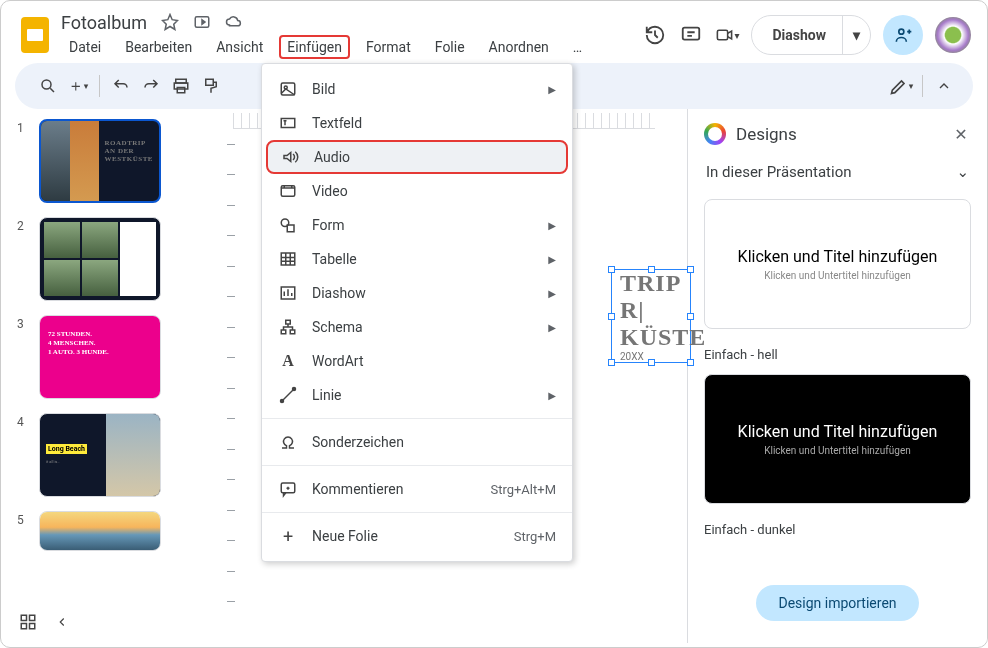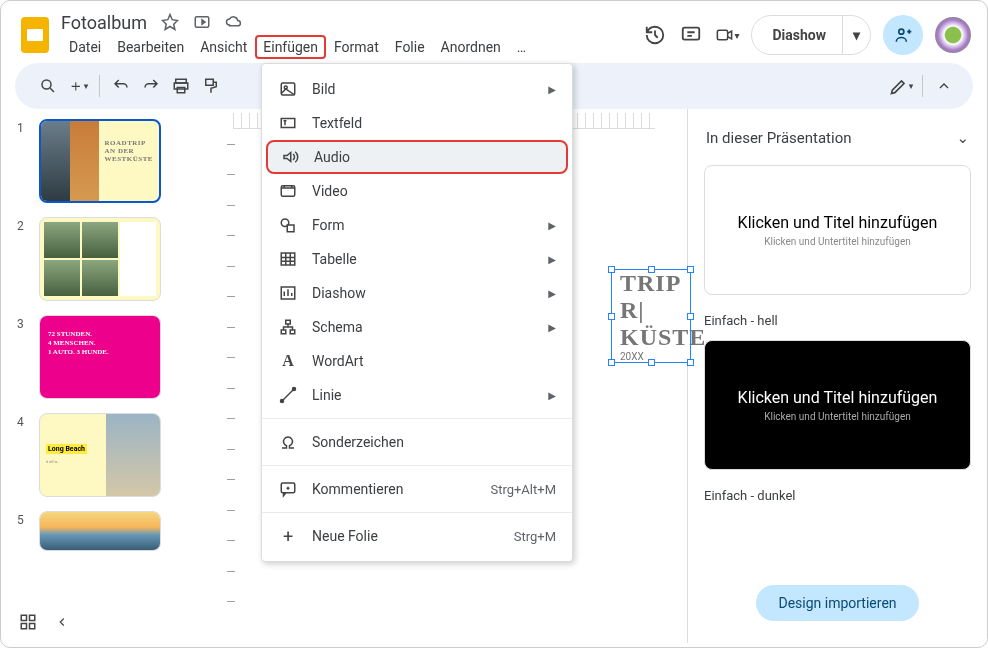--- a/index.html
+++ b/index.html
@@ -5,21 +5,21 @@
 * { margin: 0; padding: 0; box-sizing: border-box; font-family: "Google Sans", Roboto, Arial, sans-serif; }
 body { width: 988px; height: 648px; background: #fff; overflow: hidden; position: relative; border: 1px solid #ccc; border-radius: 10px; }
 
 
 .header { display: flex; align-items: center; padding: 6px 16px 0 16px; height: 62px; }
 .logo { width: 36px; height: 36px; display: flex; align-items: center; justify-content: center; margin-right: 8px; }
 .title-area { flex: 1; }
 .title-row { display: flex; align-items: center; gap: 14px; }
 .doc-title { font-size: 18px; color: #3c4043; }
 .title-icon { width: 18px; height: 18px; color: #5f6368; display: flex; align-items: center; justify-content: center; }
-.menubar { display: flex; gap: 0; font-size: 14px; color: #3c4043; margin-top: 2px; }
+.menubar { display: flex; gap: 8px; font-size: 14px; color: #3c4043; margin-top: 2px; }
 .menubar-item { padding: 4px 8px; border-radius: 4px; }
 .menubar-item.highlighted { border: 2px solid #e53935; border-radius: 4px; padding: 2px 6px; }
 .header-right { display: flex; align-items: center; gap: 12px; }
 .hr-icon { width: 24px; height: 24px; color: #444; display: flex; align-items: center; justify-content: center; }
 .diashow-btn { border: 1px solid #dadce0; border-radius: 20px; padding: 0; height: 40px; display: flex; align-items: center; color: #444; font-size: 14px; overflow: hidden; font-weight: bold; }
 .diashow-main { padding: 0 16px 0 20px; height: 100%; display: flex; align-items: center; }
 .diashow-caret { border-left: 1px solid #dadce0; height: 100%; padding: 0 10px; display: flex; align-items: center; }
 .share-btn { width: 40px; height: 40px; border-radius: 50%; background: #c2e7ff; display: flex; align-items: center; justify-content: center; color: #1f6aa5; }
 .avatar { width: 36px; height: 36px; border-radius: 50%; background: radial-gradient(circle, #8bbf4e 30%, #fff 35%, #a77bca 60%, #6a9a3d 90%); }
 
@@ -27,21 +27,21 @@
 .toolbar { display: flex; align-items: center; padding: 4px 16px 4px 20px; gap: 4px; height: 46px; background: #edf2fa; border-radius: 24px; margin: 0 14px; }
 .tb-icon { width: 26px; height: 26px; color: #444; display: flex; align-items: center; justify-content: center; border-radius: 4px; }
 .tb-sep { width: 1px; height: 22px; background: #c7c7c7; margin: 0 4px; }
 .tb-filler { flex: 1; }
 
 
 .body-area { display: flex; height: calc(100% - 112px); position: relative; }
 .thumb-panel { width: 210px; padding: 10px 12px 0 16px; overflow: hidden; }
 .thumb-row { display: flex; gap: 10px; margin-bottom: 14px; }
 .thumb-num { font-size: 12px; color: #555; width: 12px; padding-top: 2px; }
-.thumb { width: 122px; height: 84px; border: 1px solid #dadce0; border-radius: 8px; background: #fef9c3; overflow: hidden; position: relative; }
+.thumb { width: 122px; height: 84px; border: 1px solid #dadce0; border-radius: 8px; background: #0f172a; overflow: hidden; position: relative; }
 .thumb.selected { border: 2px solid #0b57d0; }
 .thumb-nav { display: flex; align-items: center; gap: 18px; padding: 8px 18px; position: absolute; bottom: 4px; left: 0; color: #444; }
 
 .canvas-area { flex: 1; background: #fff; position: relative; }
 .slide-canvas { position: absolute; left: 0; top: 120px; width: 100%; height: 330px; background: #fff; }
 .text-box { position: absolute; right: -4px; top: 40px; width: 80px; border: 1px solid #2684fc; background: #fff; padding-left: 8px; }
 .tb-handle { position: absolute; width: 7px; height: 7px; background: #fff; border: 1px solid #2684fc; }
 .text-box .line1 { font-family: Georgia, serif; font-weight: bold; font-size: 24px; color: #767676; letter-spacing: 1px; }
 .text-box .line4 { font-size: 10px; color: #777; }
 
@@ -281,20 +281,25 @@
           <div class="tb-handle" style="bottom:-4px;left:50%;margin-left:-3px"></div>
         <div class="line1">TRIP</div>
         <div class="line1">R|</div>
         <div class="line1">KÜSTE</div>
         <div class="line4">20XX</div>
       </div>
     </div>
   </div>
 
   <div class="right-panel">
+    <div class="rp-header">
+      <div class="palette-icon"></div>
+      <span class="rp-title">Designs</span>
+      <span class="rp-close">✕</span>
+    </div>
     <div class="rp-section">
       <span>In dieser Präsentation</span>
       <span>⌄</span>
     </div>
     <div class="design-card">
       <div class="dt">Klicken und Titel hinzufügen</div>
       <div class="ds">Klicken und Untertitel hinzufügen</div>
     </div>
     <div class="design-label">Einfach - hell</div>
     <div class="design-card dark">

